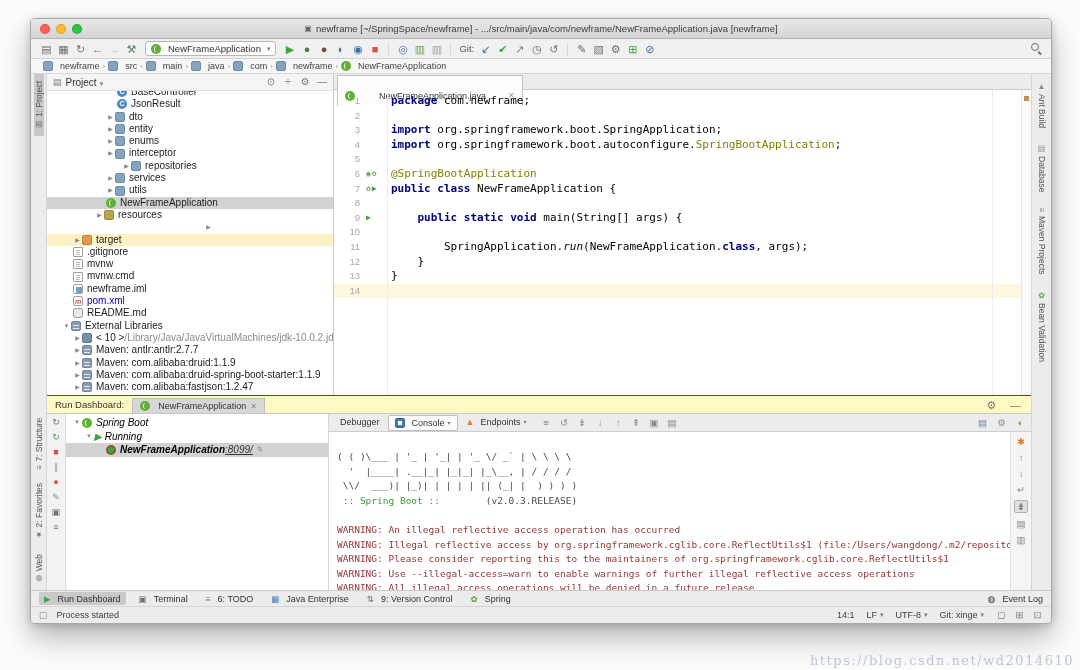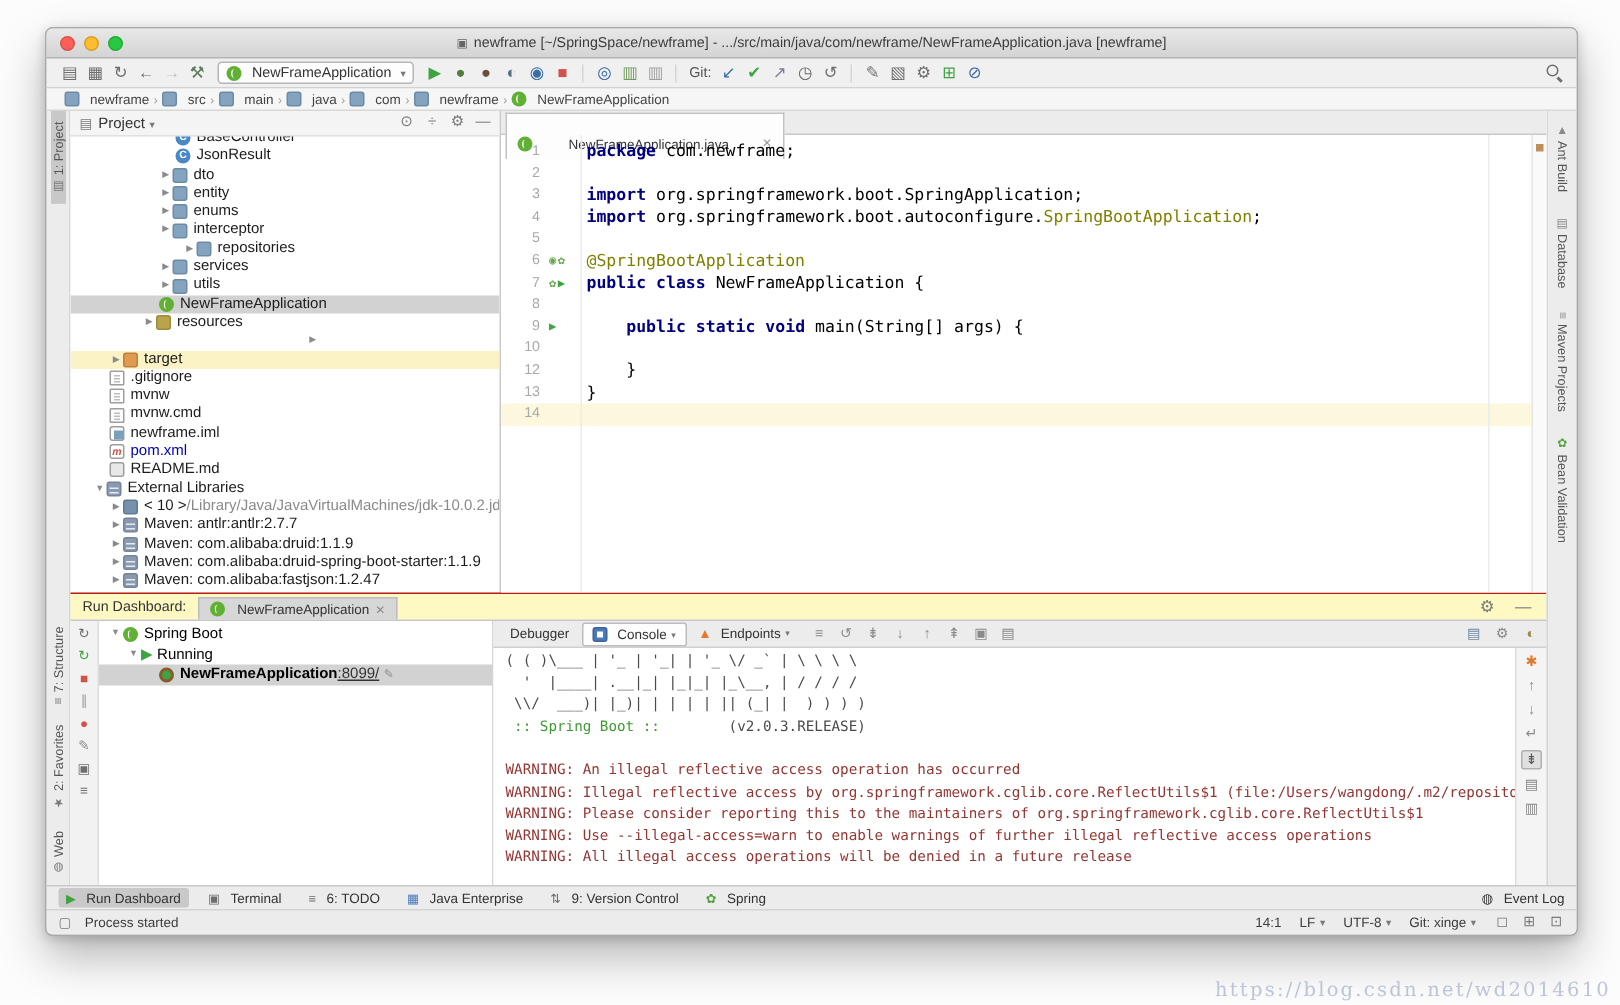--- a/index.html
+++ b/index.html
@@ -102,40 +102,40 @@
   .rundash{flex:1;display:flex;flex-direction:column;border-top:1px solid #b91c1c;background:#fef9c3;min-height:0;}
   .rdhead{height:17px;flex:none;display:flex;align-items:center;padding:0 8px;gap:8px;font-size:9.5px;color:#333;}
   .rdtab{display:flex;align-items:center;gap:4px;background:#d7d7d7;border:1px solid #bdbdbd;border-bottom:none;
     height:15px;padding:0 7px;font-size:9px;margin-top:2px;}
   .rdtab .x{color:#8a8a8a;font-size:8px;}
   .rdhicons{margin-left:auto;display:flex;gap:9px;}
   .rdbody{flex:1;display:flex;min-height:0;border-top:1px solid #c6c6c6;background:#fff;}
   .rdicons{width:18px;flex:none;background:#f2f2f2;border-right:1px solid #dedede;display:flex;flex-direction:column;
     align-items:center;padding-top:3px;gap:4px;}
   .rdicons .tbi{font-size:9px;min-width:12px;line-height:11px;}
-  .rdtree{width:262px;flex:none;border-right:1px solid #d6d6d6;padding-top:2px;font-size:10px;overflow:hidden;}
+  .rdtree{width:262px;flex:none;border-right:1px solid #d6d6d6;padding-top:2px;font-size:10px;overflow:hidden;font-style:italic;}
   .rdrow{height:13.5px;line-height:13.5px;display:flex;align-items:center;white-space:nowrap;}
   .rdrow .arr{width:10px;font-size:6px;color:#8a8a8a;text-align:center;flex:none;}
   .rdrow.sel{background:#d2d2d2;}
   .rdsel{font-weight:bold;}
   .rdsuffix{text-decoration:underline;color:#333;}
   .pencil{color:#8a8a8a;font-size:8px;margin-left:3px;}
   
   .console{flex:1;display:flex;flex-direction:column;min-width:0;}
   .ctoolbar{height:17px;flex:none;background:#ececec;border-bottom:1px solid #cfcfcf;display:flex;align-items:center;
     padding:0 5px;gap:2px;font-size:9px;}
   .ctab{display:flex;align-items:center;gap:3px;height:14px;padding:0 6px;color:#333;}
   .ctab.active{background:#fdfdfd;border:1px solid #bdbdbd;border-radius:2px;}
   .ddm{font-size:6px;color:#7a7a7a;}
   .cticons{display:flex;gap:7px;margin-left:6px;}
   .cticons .tbi{font-size:9.5px;color:#8a8a8a;min-width:11px;}
   .ctright{margin-left:auto;display:flex;gap:8px;}
   .ctright .tbi{font-size:9.5px;min-width:11px;}
   .cbody{flex:1;display:flex;min-height:0;}
-  .cout{flex:1;overflow:hidden;padding:2px 0 0 8px;background:#fff;}
+  .cout{flex:1;overflow:hidden;padding:2px 0 0 8px;background:#fff;margin-top:16px;}
   .cline{font:9.5px/14.6px "DejaVu Sans Mono",monospace;white-space:pre;color:#333;}
   .cb{color:#4a4a4a;}
   .cg{color:#3f9c35;}
   .cw{color:#943634;}
   .cstrip{width:20px;flex:none;background:#f4f4f4;border-left:1px solid #dedede;display:flex;flex-direction:column;
     align-items:center;gap:5px;padding-top:4px;}
   .cstrip .tbi{font-size:9.5px;min-width:12px;line-height:11px;}
   .boxed{border:1px solid #b0b0b0;background:#e0e0e0;border-radius:2px;}
   
   .bbar{height:15px;flex:none;background:#ececec;border-top:1px solid #c9c9c9;display:flex;align-items:center;
@@ -426,20 +426,21 @@
                 <div class="eline"><span class="lnum">1</span><span class="egut"></span><span class="code"><span class="ck">package </span><span class="cp">com.newframe;</span></span></div>
                 <div class="eline"><span class="lnum">2</span><span class="egut"></span><span class="code"></span></div>
                 <div class="eline"><span class="lnum">3</span><span class="egut"></span><span class="code"><span class="ck">import </span><span class="cp">org.springframework.boot.SpringApplication;</span></span></div>
                 <div class="eline"><span class="lnum">4</span><span class="egut"></span><span class="code"><span class="ck">import </span><span class="cp">org.springframework.boot.autoconfigure.</span><span class="ca">SpringBootApplication</span><span class="cp">;</span></span></div>
                 <div class="eline"><span class="lnum">5</span><span class="egut"></span><span class="code"></span></div>
                 <div class="eline"><span class="lnum">6</span><span class="egut"><span style="color: rgb(98, 168, 76);">◉</span><span style="color: rgb(98, 168, 76);">✿</span></span><span class="code"><span class="ca">@SpringBootApplication</span></span></div>
                 <div class="eline"><span class="lnum">7</span><span class="egut"><span style="color: rgb(98, 168, 76);">✿</span><span style="color: rgb(63, 163, 66);">▶</span></span><span class="code"><span class="ck">public class </span><span class="cp">NewFrameApplication {</span></span></div>
                 <div class="eline"><span class="lnum">8</span><span class="egut"></span><span class="code"></span></div>
                 <div class="eline"><span class="lnum">9</span><span class="egut"><span style="color: rgb(63, 163, 66);">▶</span></span><span class="code"><span class="cp">    </span><span class="ck">public static void </span><span class="cp">main(String[] args) {</span></span></div>
                 <div class="eline"><span class="lnum">10</span><span class="egut"></span><span class="code"></span></div>
+                <div class="eline"><span class="lnum">11</span><span class="egut"></span><span class="code"><span class="cp">        SpringApplication.</span><span class="ci">run</span><span class="cp">(NewFrameApplication.</span><span class="ck">class</span><span class="cp">, args);</span></span></div>
                 <div class="eline"><span class="lnum">12</span><span class="egut"></span><span class="code"><span class="cp">    }</span></span></div>
                 <div class="eline"><span class="lnum">13</span><span class="egut"></span><span class="code"><span class="cp">}</span></span></div>
                 <div class="eline hl"><span class="lnum">14</span><span class="egut"></span><span class="code"></span></div>
               </div>
             <div class="estripe">
               <span class="emark"></span>
             </div>
           </div>
         </div>
       </div>

